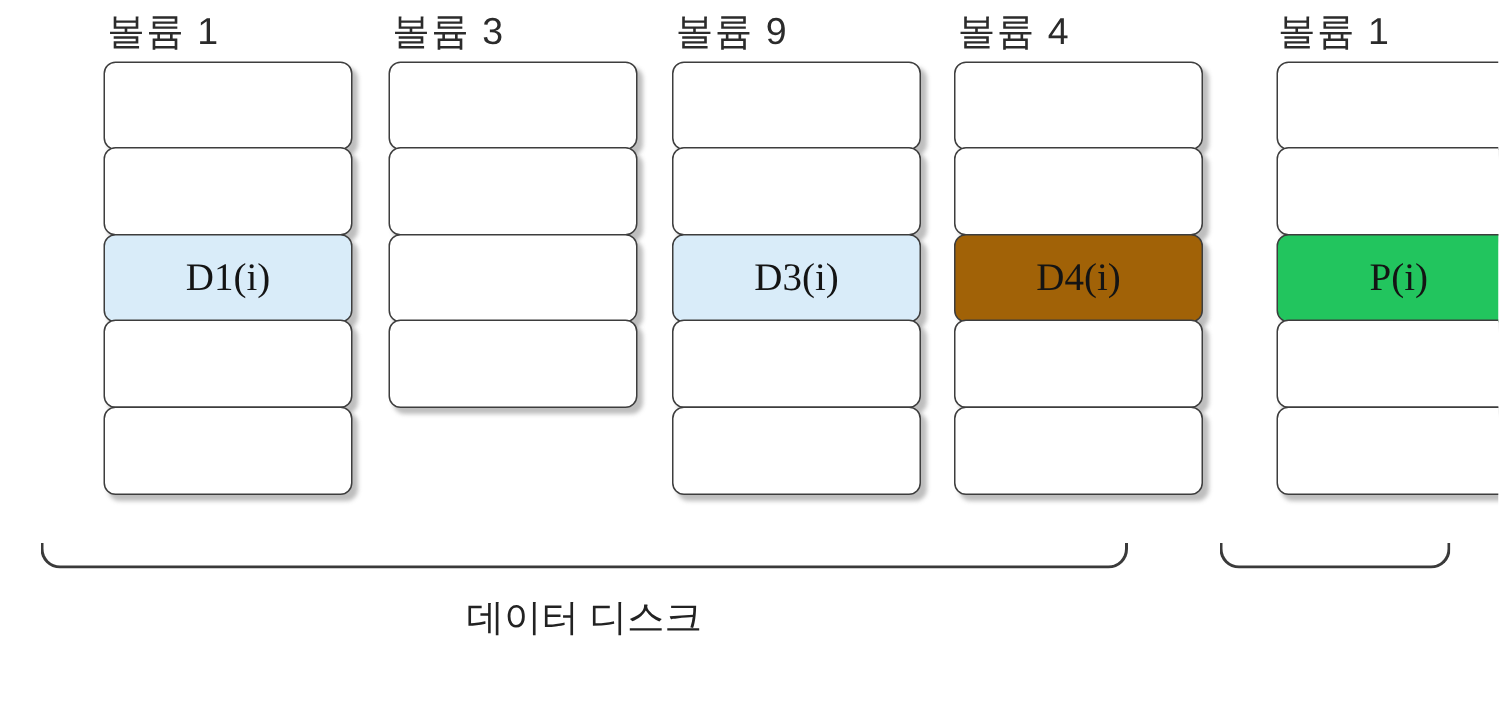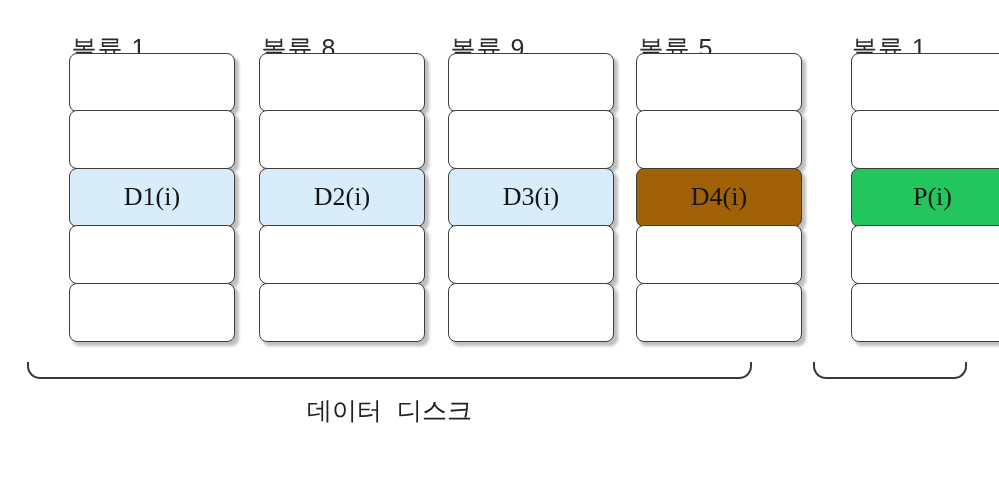--- a/index.html
+++ b/index.html
@@ -15,23 +15,22 @@
   .col-title {
     position: absolute;
     top: 4px;
     left: 0;
     width: 100%;
     text-align: center;
     font-size: 25px;
     color: #2b2b2b;
     letter-spacing: 1px;
     white-space: nowrap;
-    margin-top: 28px;
   }
-  .cells { position: absolute; top: 53px; left: 0; width: 100%; padding-left: 43px; }
+  .cells { position: absolute; top: 41px; left: 0; width: 100%; padding-left: 43px; }
   .cell {
     box-sizing: border-box;
     width: 100%;
     height: 59px;
     background: #ffffff;
     border: 1.6px solid #3d3d3d;
     border-radius: 8px;
     box-shadow: 3.5px 4px 3px rgba(110,110,110,0.45);
     display: flex;
     align-items: center;
@@ -53,63 +52,61 @@
     border-bottom: 2px solid #3a3a3a;
     border-radius: 0 0 13px 13px;
   }
   .caption {
     position: absolute;
     text-align: center;
     font-size: 25px;
     color: #222222;
     line-height: 33px;
     white-space: nowrap;
-    font-family: Liberation Mono, monospace;
   }
 </style>
 </head>
 <body>
 
 <div id="canvas">
 
   <div class="col" style="left:26px">
     <div class="col-title">볼륨 1</div>
     <div class="cells">
       <div class="cell"></div>
       <div class="cell"></div>
       <div class="cell highlight" style="background: rgb(217, 236, 249);">D1(i)</div>
       <div class="cell"></div>
       <div class="cell"></div>
     </div>
   </div>
 
   <div class="col" style="left:216px">
-    <div class="col-title">볼륨 8</div>
+    <div class="col-title">볼륨 3</div>
     <div class="cells">
       <div class="cell"></div>
       <div class="cell"></div>
-      <div class="cell highlight" style="background: rgb(217, 236, 249);">D2(i)</div>
       <div class="cell"></div>
       <div class="cell"></div>
     </div>
   </div>
 
   <div class="col" style="left:405px">
     <div class="col-title">볼륨 9</div>
     <div class="cells">
       <div class="cell"></div>
       <div class="cell"></div>
       <div class="cell highlight" style="background: rgb(217, 236, 249);">D3(i)</div>
       <div class="cell"></div>
       <div class="cell"></div>
     </div>
   </div>
 
   <div class="col" style="left:593px">
-    <div class="col-title">볼륨 5</div>
+    <div class="col-title">볼륨 4</div>
     <div class="cells">
       <div class="cell"></div>
       <div class="cell"></div>
       <div class="cell highlight" style="background: #a16207;">D4(i)</div>
       <div class="cell"></div>
       <div class="cell"></div>
     </div>
   </div>
 
   <div class="col" style="left:808px; width:163px">

